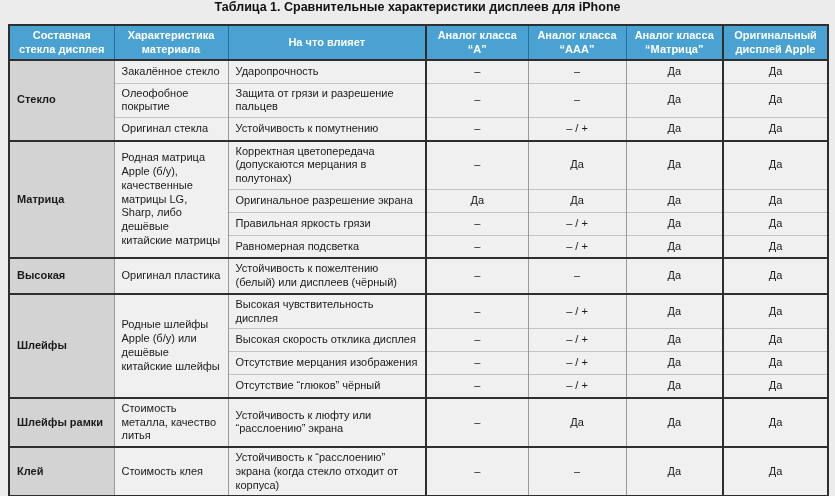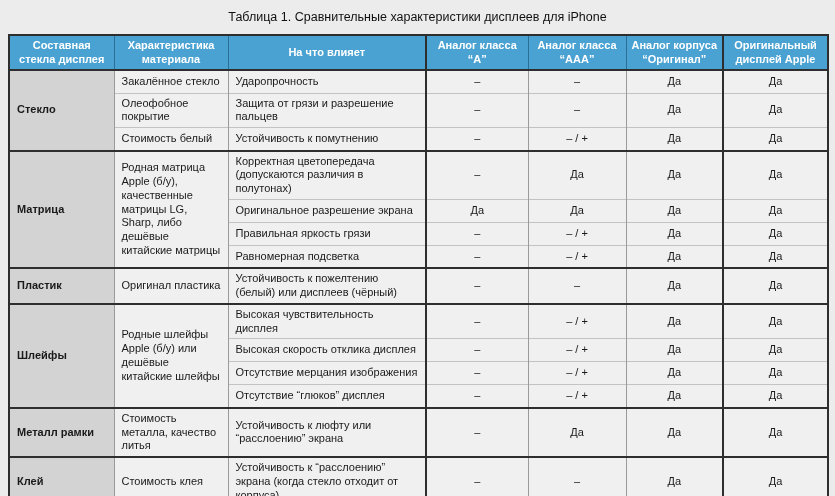--- a/index.html
+++ b/index.html
@@ -8,23 +8,22 @@
     width: 835px; height: 496px;
     background: #ececec;
     font-family: "Liberation Sans", sans-serif;
     color: #1a1a1a;
     overflow: hidden;
   }
   .page-title {
     text-align: center;
     font-size: 12.5px;
     color: #111;
-    padding-top: 10px;
     margin: 0 0 10px 0;
-    font-weight: normal;
+    font-weight: bold;
   }
   table.cmp {
     border-collapse: collapse;
     margin: 0 8px;
     width: 819px;
     table-layout: fixed;
     background: #f0f0f0;
     border: 2px solid #2e2e2e;
     font-size: 11px;
   }
@@ -78,21 +77,21 @@
       <col style="width:105px">
   </colgroup>
 
   <tbody>
       <tr class="head">
     <th>Составная стекла дисплея</th>
     <th>Характеристика материала</th>
     <th>На что влияет</th>
     <th class="dk-left">Аналог класса “А”</th>
     <th>Аналог класса “ААА”</th>
-    <th>Аналог корпуса “Оригинал”</th>
+    <th>Аналог класса “Матрица”</th>
     <th class="dk-left">Оригинальный дисплей Apple</th>
   </tr>
 
   <tr class="sec-start r22">
     <td class="comp" rowspan="3">Стекло</td>
     <td>Закалённое стекло</td>
     <td>Ударопрочность</td>
     <td class="val dk-left">–</td>
     <td class="val">–</td>
     <td class="val">Да</td>
@@ -100,32 +99,32 @@
   </tr>
   <tr class="r31">
     <td>Олеофобное покрытие</td>
     <td>Защита от грязи и разрешение пальцев</td>
     <td class="val dk-left">–</td>
     <td class="val">–</td>
     <td class="val">Да</td>
     <td class="val dk-left">Да</td>
   </tr>
   <tr class="r22">
-    <td>Стоимость белый</td>
+    <td>Оригинал стекла</td>
     <td>Устойчивость к помутнению</td>
     <td class="val dk-left">–</td>
     <td class="val">– / +</td>
     <td class="val">Да</td>
     <td class="val dk-left">Да</td>
   </tr>
 
   <tr class="sec-start r31">
     <td class="comp" rowspan="4">Матрица</td>
     <td rowspan="4">Родная матрица Apple (б/у), качественные матрицы LG, Sharp, либо дешёвые китайские матрицы</td>
-    <td>Корректная цветопередача (допускаются различия в полутонах)</td>
+    <td>Корректная цветопередача (допускаются мерцания в полутонах)</td>
     <td class="val dk-left">–</td>
     <td class="val">Да</td>
     <td class="val">Да</td>
     <td class="val dk-left">Да</td>
   </tr>
   <tr class="r22">
     <td>Оригинальное разрешение экрана</td>
     <td class="val dk-left">Да</td>
     <td class="val">Да</td>
     <td class="val">Да</td>
@@ -140,21 +139,21 @@
   </tr>
   <tr class="r22">
     <td>Равномерная подсветка</td>
     <td class="val dk-left">–</td>
     <td class="val">– / +</td>
     <td class="val">Да</td>
     <td class="val dk-left">Да</td>
   </tr>
 
   <tr class="sec-start r31">
-    <td class="comp">Пластик</td>
+    <td class="comp">Высокая</td>
     <td>Оригинал пластика</td>
     <td>Устойчивость к пожелтению (белый) или дисплеев (чёрный)</td>
     <td class="val dk-left">–</td>
     <td class="val">–</td>
     <td class="val">Да</td>
     <td class="val dk-left">Да</td>
   </tr>
 
   <tr class="sec-start r22">
     <td class="comp" rowspan="4">Шлейфы</td>
@@ -173,29 +172,29 @@
     <td class="val dk-left">Да</td>
   </tr>
   <tr class="r22">
     <td>Отсутствие мерцания изображения</td>
     <td class="val dk-left">–</td>
     <td class="val">– / +</td>
     <td class="val">Да</td>
     <td class="val dk-left">Да</td>
   </tr>
   <tr class="r22">
-    <td>Отсутствие “глюков” дисплея</td>
-    <td class="val dk-left">–</td>
-    <td class="val">– / +</td>
-    <td class="val">Да</td>
-    <td class="val dk-left">Да</td>
-  </tr>
-
-  <tr class="sec-start r31">
-    <td class="comp">Металл рамки</td>
+    <td>Отсутствие “глюков” чёрный</td>
+    <td class="val dk-left">–</td>
+    <td class="val">– / +</td>
+    <td class="val">Да</td>
+    <td class="val dk-left">Да</td>
+  </tr>
+
+  <tr class="sec-start r31">
+    <td class="comp">Шлейфы рамки</td>
     <td>Стоимость металла, качество литья</td>
     <td>Устойчивость к люфту или “расслоению” экрана</td>
     <td class="val dk-left">–</td>
     <td class="val">Да</td>
     <td class="val">Да</td>
     <td class="val dk-left">Да</td>
   </tr>
 
   <tr class="sec-start r31">
     <td class="comp">Клей</td>

